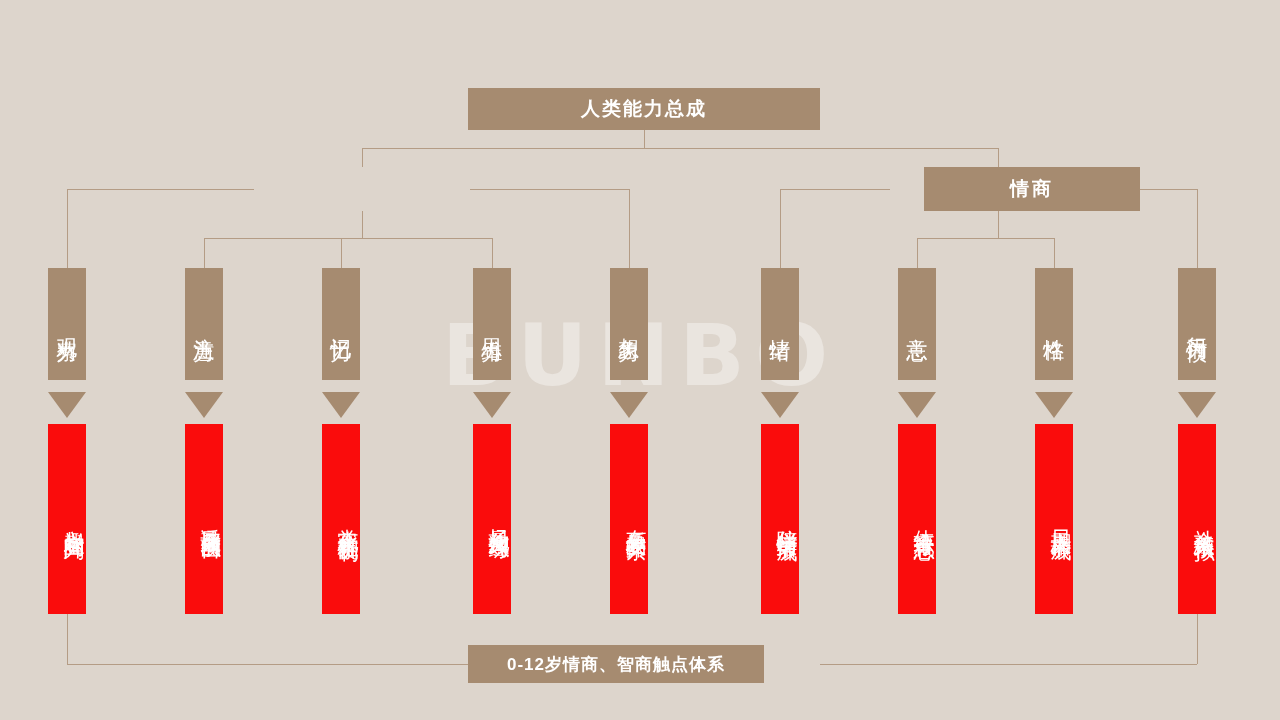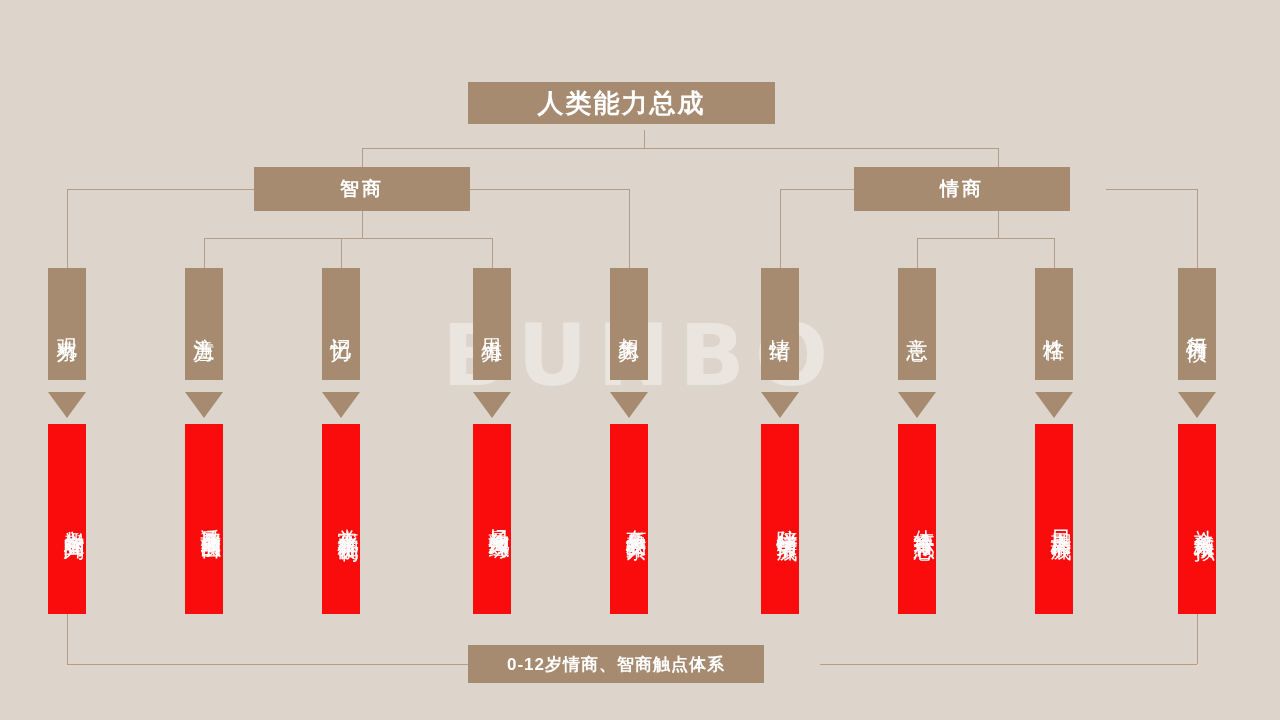--- a/index.html
+++ b/index.html
@@ -45,34 +45,34 @@
     background:#a68b70;
     color:#fff;
     display:flex;
     align-items:center;
     justify-content:center;
     font-weight:bold;
     box-sizing:border-box;
     z-index:3;
   }
   #root-node{
-    left:468px;top:82px;width:307px;height:42px;
-    font-size:26px;letter-spacing:2px;
+    left:468px;top:88px;width:352px;height:42px;
+    font-size:19px;letter-spacing:2px;
   }
   #bottom-node{
     left:468px;top:645px;width:296px;height:38px;
     font-size:17px;letter-spacing:1px;
   }
   .branch-node{
     width:216px;height:44px;
     font-size:19px;letter-spacing:3px;
     top:167px;
   }
   #branch-iq{left:254px;}
-  #branch-eq{left:854px;}
+  #branch-eq{left:924px;}
 
   
   .ability{
     position:absolute;
     width:38px;
     background:#a68b70;
     color:#fff;
     font-size:21px;
     line-height:1.13;
     letter-spacing:2px;
@@ -152,21 +152,20 @@
       <div class="line vline" style="left: 917px; top: 238px; height: 30px;"></div>
       <div class="line vline" style="left: 1054px; top: 238px; height: 30px;"></div>
       <div class="line vline" style="left: 67px; top: 614px; height: 50px;"></div>
       <div class="line hline" style="left: 67px; top: 664px; width: 401px;"></div>
       <div class="line vline" style="left: 1197px; top: 614px; height: 50px;"></div>
       <div class="line hline" style="left: 820px; top: 664px; width: 377px;"></div>
     </div>
 
   <div class="nodebox" id="root-node">人类能力总成</div>
 
-  <div class="nodebox branch-node" id="branch-iq">智商</div>
   <div class="nodebox branch-node" id="branch-eq">情商</div>
 
   <div id="columns">
       <div class="ability" style="left: 48px; top: 268px; height: 112px;">观察力</div>
       <div class="arrow" style="left: 48px; top: 392px;"></div>
       <div class="practice" style="left: 48px; top: 424px; height: 190px;">兴趣空间阵列</div>
       <div class="ability" style="left: 185px; top: 268px; height: 112px;">注意力</div>
       <div class="arrow" style="left: 185px; top: 392px;"></div>
       <div class="practice" style="left: 185px; top: 424px; height: 190px;">诱导聚焦的项目</div>
       <div class="ability" style="left: 322px; top: 268px; height: 112px;">记忆力</div>

